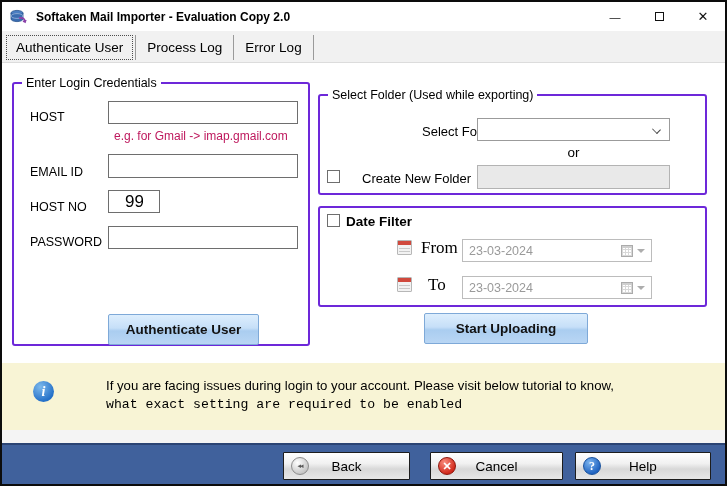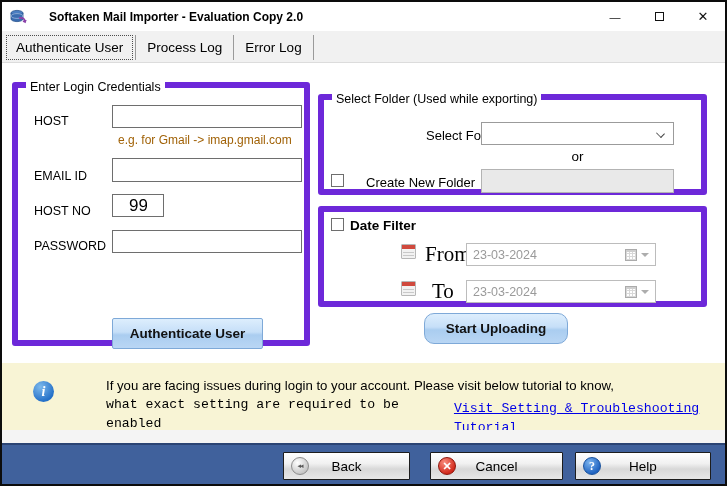--- a/index.html
+++ b/index.html
@@ -6,43 +6,43 @@
   html,body { width:727px; height:486px; }
   body { font-family:"Liberation Sans", sans-serif; background:#fff; }
 
   .window { position:relative; width:727px; height:486px; background:#fff;
             border:2px solid #0c0c0c; overflow:hidden; }
 
   
   .titlebar { position:absolute; left:0; top:0; width:723px; height:29px;
               background:#fff; display:flex; align-items:center; }
   .app-icon { width:17px; height:16px; margin-left:8px; flex:0 0 auto; }
-  .title-text { margin-left:22px; font-size:12px; font-weight:700; color:#000; }
+  .title-text { margin-left:9px; font-size:12px; font-weight:700; color:#000; }
   .win-controls { margin-left:auto; display:flex; height:29px; }
   .winbtn { width:44px; height:29px; display:flex; align-items:center;
             justify-content:center; font-size:13px; color:#111; cursor:default; }
   .max-square { width:9px; height:9px; border:1px solid #111; }
 
   
   .tabstrip { position:absolute; left:0; top:29px; width:723px; height:32px;
               background:#f1f1f1; border-bottom:1px solid #dcdcdc;
               display:flex; align-items:center; }
   .tab { height:25px; display:flex; align-items:center; padding:0 9px;
          font-size:13.5px; color:#000; margin-top:1px; }
   .tab.active { border:1px dotted #4c4c4c; margin-left:4px; }
   .tabsep { width:1px; height:25px; background:#9a9a9a; margin:1px 2px 0 2px; }
 
   
-  .groupbox { position:absolute; border:6px solid #6d28d9; border-radius:3px;
+  .groupbox { position:absolute; border:2px solid #6d28d9; border-radius:3px;
               background:#fff; }
   .glabel { position:absolute; top:-8px; left:8px; background:#fff;
             padding:0 4px; font-size:12.5px; color:#000; white-space:nowrap; }
 
   .form-label { position:absolute; font-size:12.5px; color:#000; white-space:nowrap; }
-  .hint { position:absolute; font-size:12px; color:#a16207; white-space:nowrap; }
+  .hint { position:absolute; font-size:12px; color:#be185d; white-space:nowrap; }
 
   .tbox { position:absolute; border:1px solid #6e6e6e; background:#fff;
           font-family:"Liberation Sans", sans-serif; font-size:17px;
           padding:0 16px; outline:none; }
   .tbox:disabled, .tbox.disabled { background:#e9e9e9; border-color:#b3b3b3; }
 
   .combo { position:absolute; border:1px solid #9b9b9b; background:#fff; }
   .combo .chev { position:absolute; right:9px; top:7px; width:7px; height:7px;
                  border-right:1.4px solid #444; border-bottom:1.4px solid #444;
                  transform:rotate(45deg) scaleY(0.8); }
@@ -57,21 +57,21 @@
 
   
   .cal-icon { position:absolute; width:15px; height:15px; background:#f2f2f2;
               border:1px solid #b7b7b7; border-radius:1px; }
   .cal-icon::before { content:""; position:absolute; left:0; right:0; top:0;
                       height:4px; background:#d0493d; }
   .cal-icon::after { content:""; position:absolute; left:1px; right:1px; top:7px;
                      height:5px;
                      background:linear-gradient(#c9c9c9 1px, transparent 1px) 0 0/100% 3px; }
   .serif-label { position:absolute; font-family:"Liberation Serif", serif;
-                 font-size:21px; color:#000; }
+                 font-size:17px; color:#000; }
   .datefield { position:absolute; height:23px; border:1px solid #bcbcbc;
                background:#fff; color:#9a9a9a; font-size:12.5px;
                display:flex; align-items:center; padding:0 6px; }
   .datefield .dp-icons { margin-left:auto; display:flex; align-items:center; gap:4px; }
   .dp-grid { width:12px; height:12px; border:1px solid #ababab; background:
              linear-gradient(#cfcfcf 2px, transparent 2px),
              linear-gradient(#d8d8d8 1px, transparent 1px),
              linear-gradient(90deg,#d8d8d8 1px, transparent 1px);
              background-size:100% 100%, 3px 3px, 3px 3px; }
   .dp-arrow { width:0; height:0; border-left:4px solid transparent;
@@ -198,29 +198,28 @@
     <span class="serif-label" style="left:108px; top:67px;">To</span>
     <div class="datefield" style="left:142px; top:68px; width:190px;">
       <span>23-03-2024</span>
       <span class="dp-icons">
         <span class="dp-grid"></span>
         <span class="dp-arrow"></span>
       </span>
     </div>
   </div>
 
-  <button class="blue-btn" style="left:422px; top:311px; width:144px; height:31px;border-radius:10px;">Start Uploading</button>
+  <button class="blue-btn" style="left:422px; top:311px; width:164px; height:31px;">Start Uploading</button>
 
   <div class="infobar">
     <div class="info-icon">i</div>
     <div class="info-text">
       <div>If you are facing issues during login to your account. Please visit below tutorial to know,</div>
       <div class="info-line2-row">
         <span>what exact setting are required to be enabled</span>
-        <a class="tutorial-link">Visit Setting &amp; Troubleshooting Tutorial</a>
       </div>
     </div>
   </div>
 
   <div class="prefoot"></div>
 
   <div class="footer">
     <div class="foot-btn" style="left:281px; width:127px;">
       <span class="circ circ-back">◂◂</span>
       <span>Back</span>

